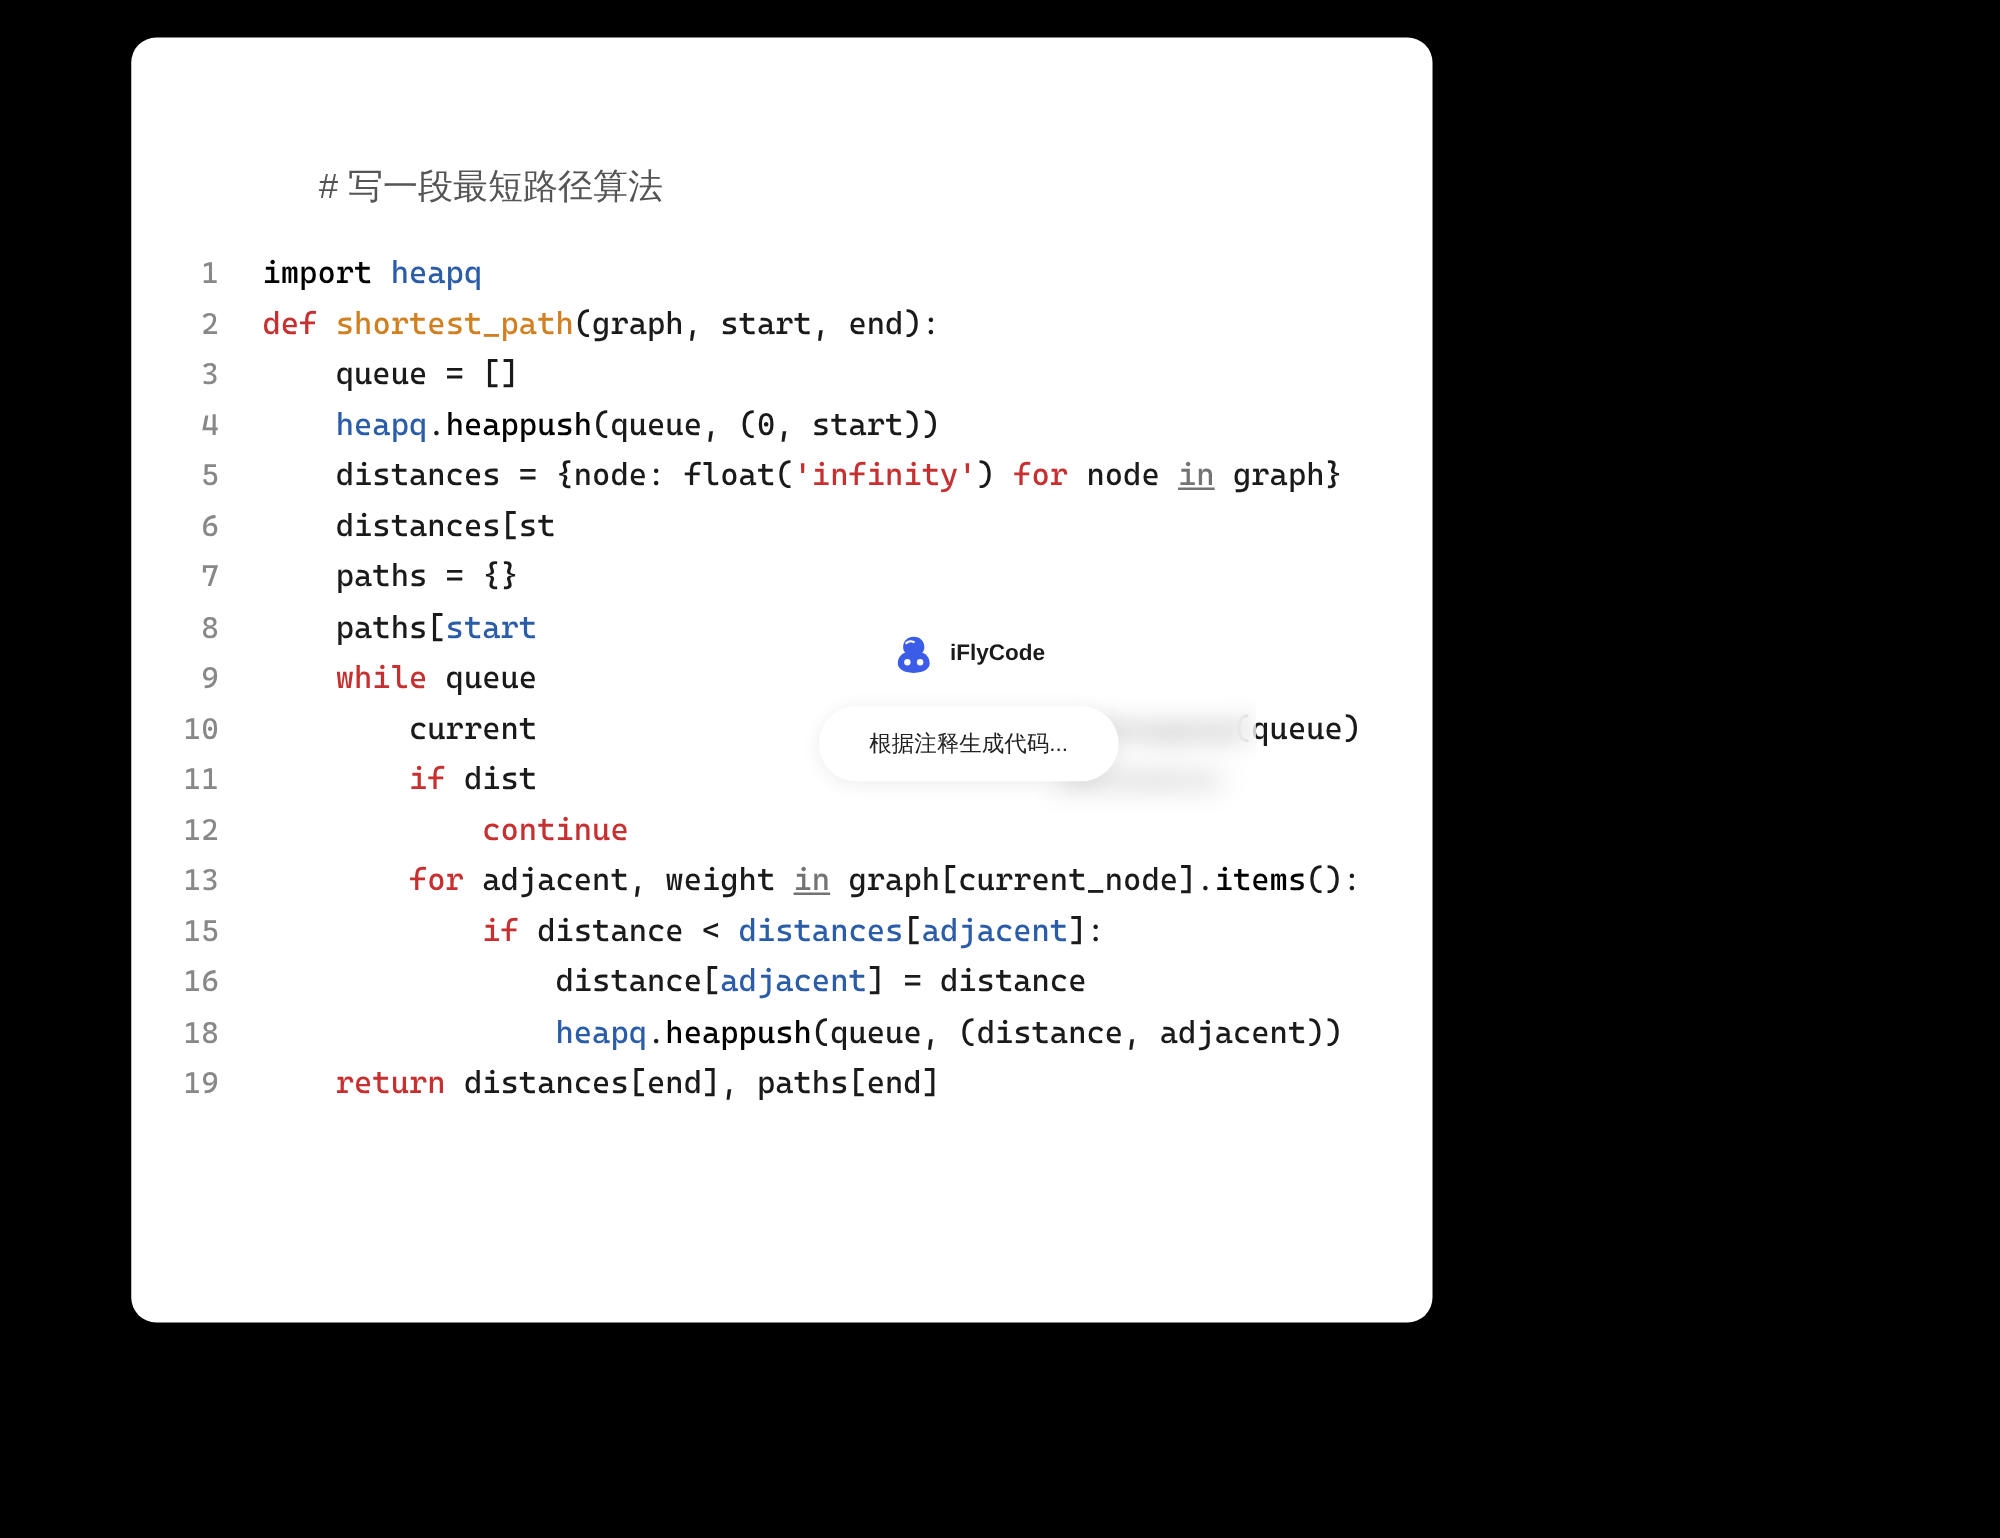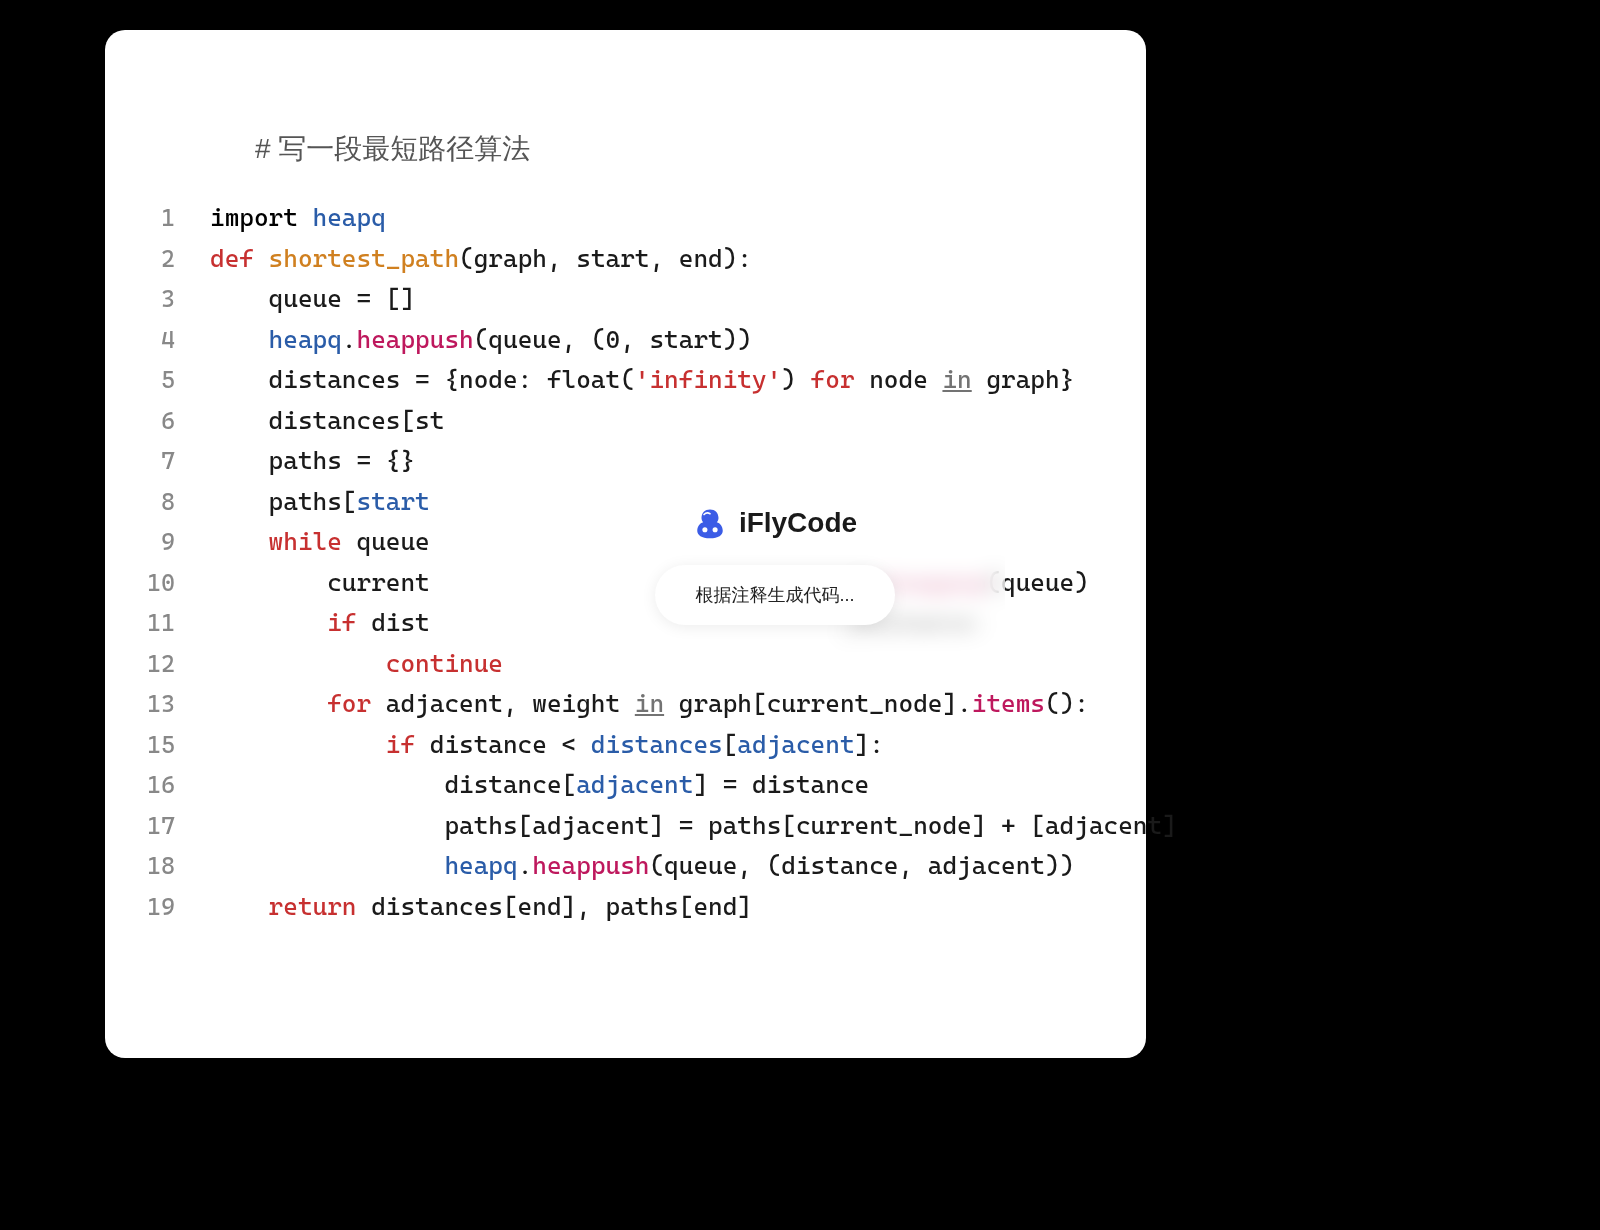--- a/index.html
+++ b/index.html
@@ -64,21 +64,21 @@
     
     .code-content {
       flex: 1;
     }
     
     .tok-keyword { color: #000000; }
     .tok-module { color: #2a5ca8; }
     .tok-def { color: #c73030; }
     .tok-funcname { color: #d08020; }
     .tok-var { color: #2a5ca8; }
-    .tok-method { color: #be185d; }
+    .tok-method { color: #000000; }
     .tok-string { color: #c73030; }
     .tok-for { color: #c73030; }
     .tok-in { color: #737373; text-decoration: underline; }
     .tok-plain { color: #1a1a1a; }
     .tok-return { color: #c73030; }
     .tok-continue { color: #c73030; }
     .tok-while { color: #c73030; }
     .tok-if { color: #c73030; }
     
     .popup-overlay {
@@ -95,21 +95,21 @@
       align-items: center;
       justify-content: center;
       gap: 25px;
     }
     
     .popup-brand {
       display: flex;
       align-items: center;
       gap: 12px;
       font-family: -apple-system, BlinkMacSystemFont, 'Segoe UI', sans-serif;
-      font-size: 28px;
+      font-size: 18px;
       font-weight: 700;
       color: #1a1a1a;
     }
     
     .popup-logo {
       width: 34px;
       height: 34px;
     }
     
     .popup-pill {
@@ -138,21 +138,20 @@
       <div class="code-line"><span class="line-number">6</span><span class="code-content"><span class="tok-plain">    distances[st</span></span></div>
       <div class="code-line"><span class="line-number">7</span><span class="code-content"><span class="tok-plain">    paths = {}</span></span></div>
       <div class="code-line"><span class="line-number">8</span><span class="code-content"><span class="tok-plain">    paths[</span><span class="tok-var">start</span></span></div>
       <div class="code-line"><span class="line-number">9</span><span class="code-content"><span class="tok-plain">    </span><span class="tok-while">while</span><span class="tok-plain"> queue</span></span></div>
       <div class="code-line"><span class="line-number">10</span><span class="code-content"><span class="tok-plain">        current                             q.</span><span class="tok-method">heappop</span><span class="tok-plain">(queue)</span></span></div>
       <div class="code-line"><span class="line-number">11</span><span class="code-content"><span class="tok-plain">        </span><span class="tok-if">if</span><span class="tok-plain"> dist                            _distance:</span></span></div>
       <div class="code-line"><span class="line-number">12</span><span class="code-content"><span class="tok-plain">            </span><span class="tok-continue">continue</span></span></div>
       <div class="code-line"><span class="line-number">13</span><span class="code-content"><span class="tok-plain">        </span><span class="tok-for">for</span><span class="tok-plain"> adjacent, weight </span><span class="tok-in">in</span><span class="tok-plain"> graph[current_node].</span><span class="tok-method">items</span><span class="tok-plain">():</span></span></div>
       <div class="code-line"><span class="line-number">15</span><span class="code-content"><span class="tok-plain">            </span><span class="tok-if">if</span><span class="tok-plain"> distance &lt; </span><span class="tok-var">distances</span><span class="tok-plain">[</span><span class="tok-var">adjacent</span><span class="tok-plain">]:</span></span></div>
       <div class="code-line"><span class="line-number">16</span><span class="code-content"><span class="tok-plain">                distance[</span><span class="tok-var">adjacent</span><span class="tok-plain">] = distance</span></span></div>
-      <div class="code-line"><span class="line-number">17</span><span class="code-content"><span class="tok-plain">                paths[adjacent] = paths[current_node] + [adjacent]</span></span></div>
       <div class="code-line"><span class="line-number">18</span><span class="code-content"><span class="tok-plain">                </span><span class="tok-var">heapq</span><span class="tok-plain">.</span><span class="tok-method">heappush</span><span class="tok-plain">(queue, (distance, adjacent))</span></span></div>
       <div class="code-line"><span class="line-number">19</span><span class="code-content"><span class="tok-plain">    </span><span class="tok-return">return</span><span class="tok-plain"> distances[end], paths[end]</span></span></div>
     </div>
 
   <div class="popup-overlay">
     <div class="popup-brand">
       <svg class="popup-logo" viewBox="0 0 40 40">
         <path d="M20 4 C14 4 10 8 10 14 C10 16 11 18 12 19 C8 20 5 24 5 29 C5 34 10 38 20 38 C30 38 35 34 35 29 C35 24 32 20 28 19 C29 18 30 16 30 14 C30 8 26 4 20 4 Z" fill="#3b5ce6"></path>
         <circle cx="14" cy="28" r="3" fill="#fff"></circle>
         <circle cx="26" cy="28" r="3" fill="#fff"></circle>

